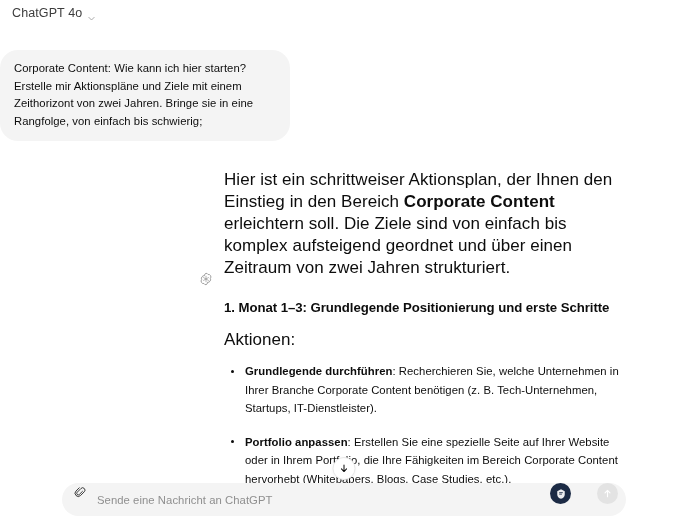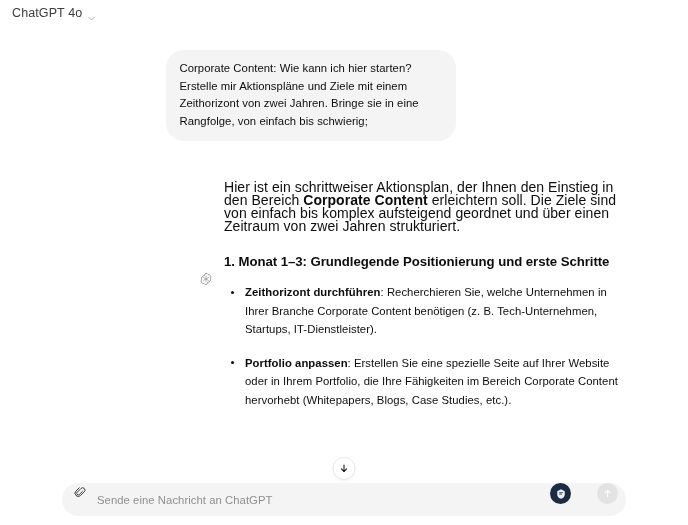--- a/index.html
+++ b/index.html
@@ -65,21 +65,21 @@
 
   .thread {
     width: 100%;
     padding: 0 0 0 0;
   }
 
   .msg-row { width: 100%; display: flex; }
 
   
   .user-row {
-    justify-content: center;
+    justify-content: flex-start;
     padding: 24px 67px 0 0;
   }
 
   .user-bubble {
     max-width: 290px;
     background: #f4f4f4;
     border-radius: 18px;
     padding: 10px 14px 11px 14px;
     font-size: 11.3px;
     line-height: 17.5px;
@@ -121,23 +121,23 @@
     gap: 5px;
     color: #8f8f8f;
     font-size: 10px;
     line-height: 14px;
     margin-bottom: 8px;
     margin-top: 1px;
   }
   .memory-note svg { width: 9px; height: 9px; display: block; flex: 0 0 9px; }
 
   .p {
-    margin: 16px 0 0 0;
-    font-size: 14px;
-    line-height: 13px;
+    margin: 4px 0 0 0;
+    font-size: 17px;
+    line-height: 22px;
     color: #0d0d0d;
   }
 
   .intro-p { margin-bottom: 19px; }
 
   .h-step {
     font-size: 13.2px;
     font-weight: bold;
     line-height: 19px;
     letter-spacing: -0.05px;
@@ -298,23 +298,24 @@
         </div>
 
         <div class="assistant-body">
 
 
           <p class="p intro-p"><span>Hier ist ein schrittweiser Aktionsplan, der Ihnen den Einstieg in den Bereich </span><b>Corporate Content</b><span> erleichtern soll. Die Ziele sind von einfach bis komplex aufsteigend geordnet und über einen Zeitraum von zwei Jahren strukturiert.</span></p>
 
           <h2 class="h-step">1. Monat 1–3: Grundlegende Positionierung und erste Schritte</h2>
 
 
+          <p class="p actions-label">Aktionen:</p>
 
           <ul class="bullets">
-            <li><b>Zeithorizont durchführen</b><span>: Recherchieren Sie, welche Unternehmen in Ihrer Branche Corporate Content benötigen (z. B. Tech-Unternehmen, Startups, IT-Dienstleister).</span></li>
+            <li><b>Grundlegende durchführen</b><span>: Recherchieren Sie, welche Unternehmen in Ihrer Branche Corporate Content benötigen (z. B. Tech-Unternehmen, Startups, IT-Dienstleister).</span></li>
             <li><b>Portfolio anpassen</b><span>: Erstellen Sie eine spezielle Seite auf Ihrer Website oder in Ihrem Portfolio, die Ihre Fähigkeiten im Bereich Corporate Content hervorhebt (Whitepapers, Blogs, Case Studies, etc.).</span></li>
 
           </ul>
 
         </div>
       </div>
 
     </div>
 
     <div class="scroll-btn">

